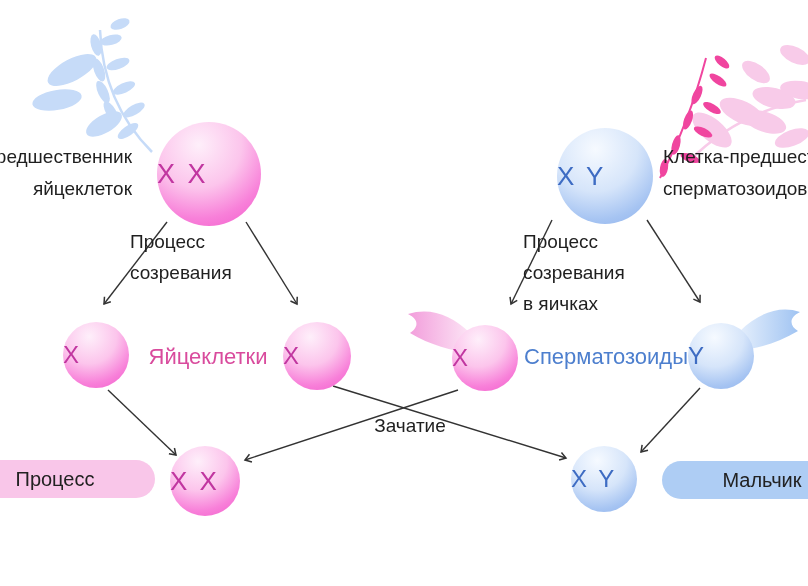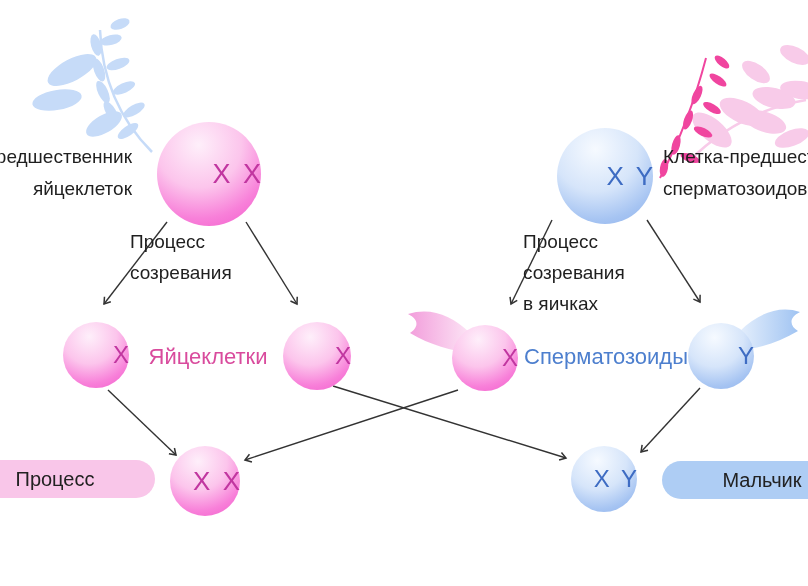--- a/index.html
+++ b/index.html
@@ -8,21 +8,21 @@
     font-family:"Liberation Sans",sans-serif;color:#1f1f1f;
   }
   svg.layer{position:absolute;left:0;top:0;width:808px;height:586px;}
   .title-box{
     position:absolute;left:135px;top:22px;width:520px;height:52px;
     background:#fff;border:2.5px solid #ee7fc4;border-radius:18px;
     display:flex;align-items:center;justify-content:center;
     font-size:23px;font-weight:bold;color:#e01b96;z-index:5;
   }
   .cell{
-    position:absolute;border-radius:50%;display:flex;align-items:center;justify-content:flex-end;
+    position:absolute;border-radius:50%;display:flex;align-items:center;justify-content:flex-start;
     z-index:4;font-weight:400;word-spacing:5px;
   }
   .cell-pink{background:radial-gradient(circle at 40% 22%, #feeffa 0%, #fcc5ec 42%, #f880d9 72%, #f158cb 100%);color:#c136a0;}
   .cell-blue{background:radial-gradient(circle at 40% 22%, #f6faff 0%, #d6e5fa 45%, #a6c4f2 75%, #8cb0ec 100%);color:#3e6cc3;}
   .lbl{position:absolute;z-index:4;}
   .precursor-label{font-size:19px;line-height:32px;white-space:nowrap;}
   .process-label{font-size:19px;line-height:31px;}
   .cells-label{font-size:22px;text-align:center;}
   .pill{
     position:absolute;height:38px;border-radius:19px;z-index:4;
@@ -145,20 +145,21 @@
   </div>
 
   <div class="cell cell-pink" style="left:452px;top:325px;width:66px;height:66px;font-size:24px;">
     <span>X</span>
   </div>
   <div class="lbl cells-label" style="left:524px;width:160px;top:344px;color:#4d7fce;">Сперматозоиды</div>
   <div class="cell cell-blue" style="left:688px;top:323px;width:66px;height:66px;font-size:24px;">
     <span>Y</span>
   </div>
 
+  <div class="lbl" style="left:358px;width:104px;top:415px;text-align:center;font-size:19px;">Зачатие</div>
 
   <div class="pill" style="left:-45px;width:200px;top:460px;background:#f9c6e9;">
     <span>Процесс</span>
   </div>
   <div class="cell cell-pink" style="left:170px;top:446px;width:70px;height:70px;font-size:26px;">
     <span>X X</span>
   </div>
   <div class="cell cell-blue" style="left:571px;top:446px;width:66px;height:66px;font-size:24px;">
     <span>X Y</span>
   </div>

